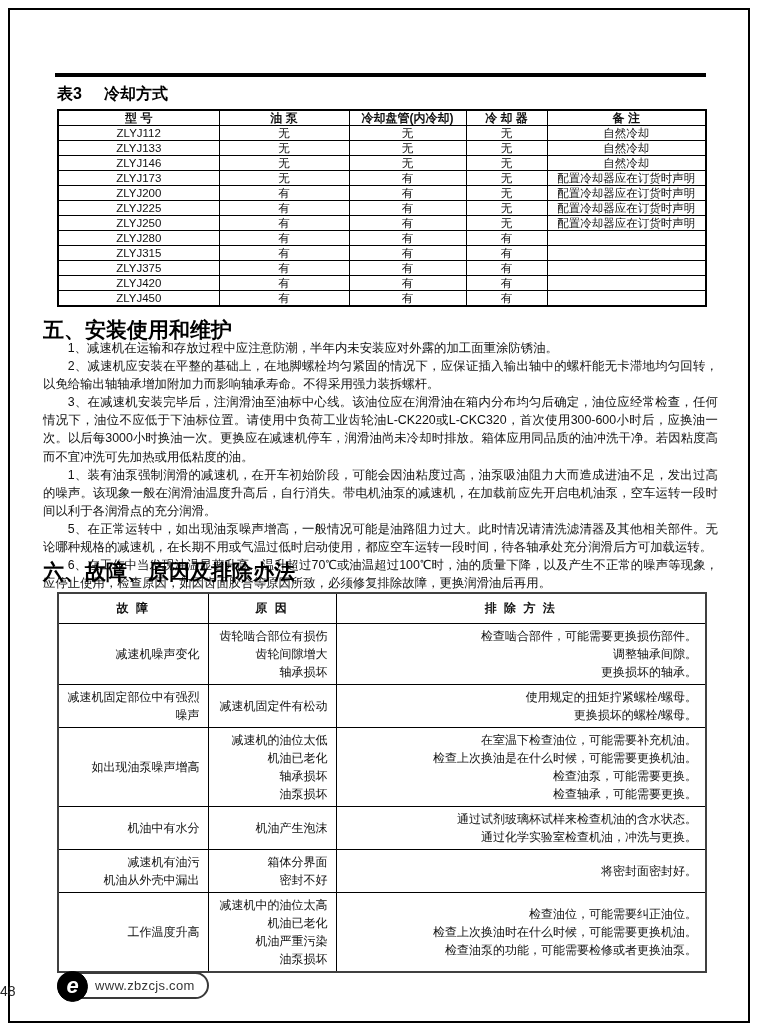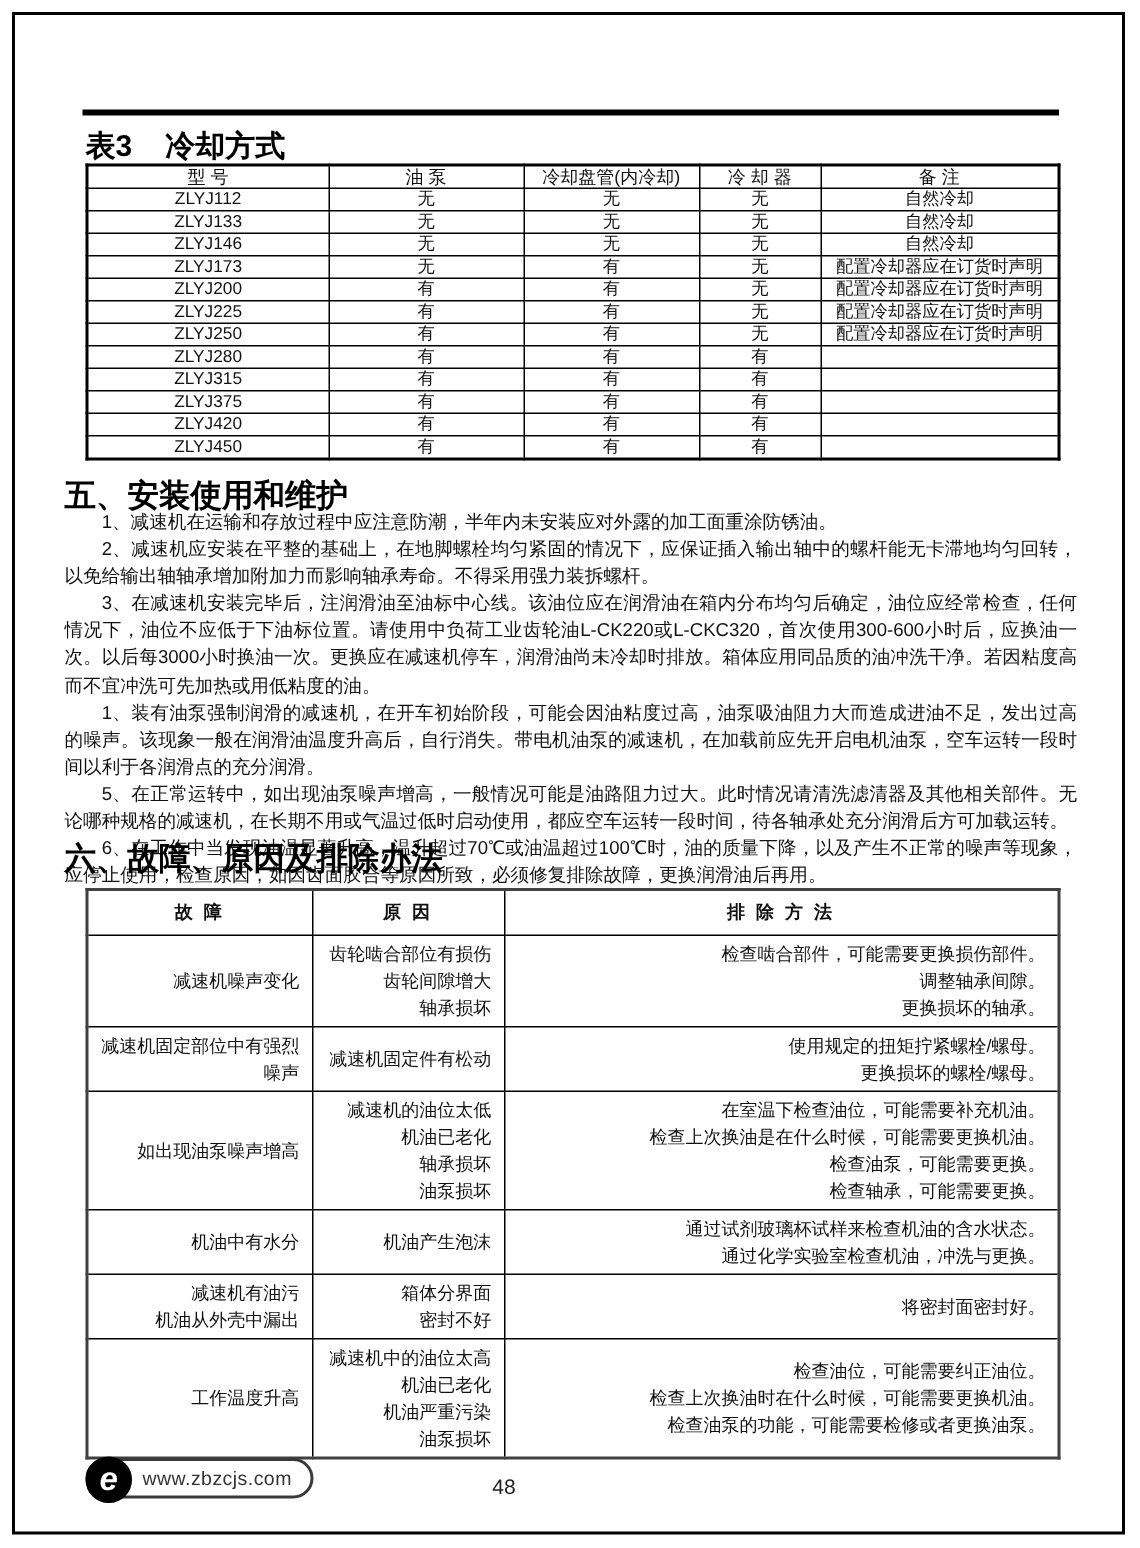--- a/index.html
+++ b/index.html
@@ -5,31 +5,31 @@
   * { margin:0; padding:0; box-sizing:border-box; }
   html,body { width:760px; height:1032px; background:#ffffff; color:#1a1a1a;
               font-family:"Liberation Sans", sans-serif; }
   body { position:relative; overflow:hidden; }
 
   .frame { position:absolute; left:8px; top:8px; width:742px; height:1015px;
            border:2px solid #000; pointer-events:none; }
 
   .top-rule { position:absolute; left:55px; top:73px; width:651px; height:4px; background:#000; }
 
-  .t3-title { position:absolute; left:57px; top:84px; font-size:20px; font-weight:bold; color:#000; }
+  .t3-title { position:absolute; left:57px; top:84px; font-size:16px; font-weight:bold; color:#000; }
   .t3-title .t3-name { margin-left:22px; }
 
   table { border-collapse:collapse; table-layout:fixed; color:#111; }
 
   .cooling-table { position:absolute; left:57px; top:109px; width:648px;
                    border:2px solid #000; font-size:11.5px; }
   .cooling-table th, .cooling-table td { border:1px solid #000; text-align:center;
                    vertical-align:middle; padding:1px 3px; line-height:12px; height:13px;
                    overflow:hidden; white-space:nowrap; }
-  .cooling-table th { font-weight:normal; font-size:12px; height:15px; }
+  .cooling-table th { font-weight:bold; font-size:12px; height:15px; }
 
   .sec-heading { position:absolute; left:43px; font-size:21px; font-weight:bold; color:#000000; }
   .sec5 { top:316px; }
   .sec6 { top:558px; }
 
   .paras { position:absolute; left:43px; top:339px; width:675px; font-size:12.4px;
            line-height:18.1px; text-align:justify; color:#111; }
   .paras p { text-indent:2em; }
 
   .fault-table { position:absolute; left:57px; top:592px; width:648px;
@@ -43,21 +43,21 @@
   .logo-pill { position:absolute; left:57px; top:972px; height:27px; display:inline-flex;
                align-items:center; border:2px solid #3a3a3a; border-radius:14px;
                padding:0 12px 0 36px; background:#fff; }
   .logo-circle { position:absolute; left:-2px; top:-3px; width:31px; height:31px;
                border-radius:50%; background:#000; display:flex; align-items:center;
                justify-content:center; border:1px solid #000; }
   .logo-e { color:#fff; font-weight:bold; font-size:22px; line-height:1;
                font-style:italic; transform:translateY(-1px); }
   .site-text { font-size:13px; color:#333; letter-spacing:0.3px; }
 
-  .pagenum { position:absolute; left:0; top:983px; width:672px; text-align:center;
+  .pagenum { position:absolute; left:0; top:983px; width:672px; 
              font-size:14px; color:#222; }
 </style>
 </head>
 <body>
 
 <div class="frame"></div>
 <div class="top-rule"></div>
 
 <div class="t3-title">
   <span>表3</span><span class="t3-name">冷却方式</span>

